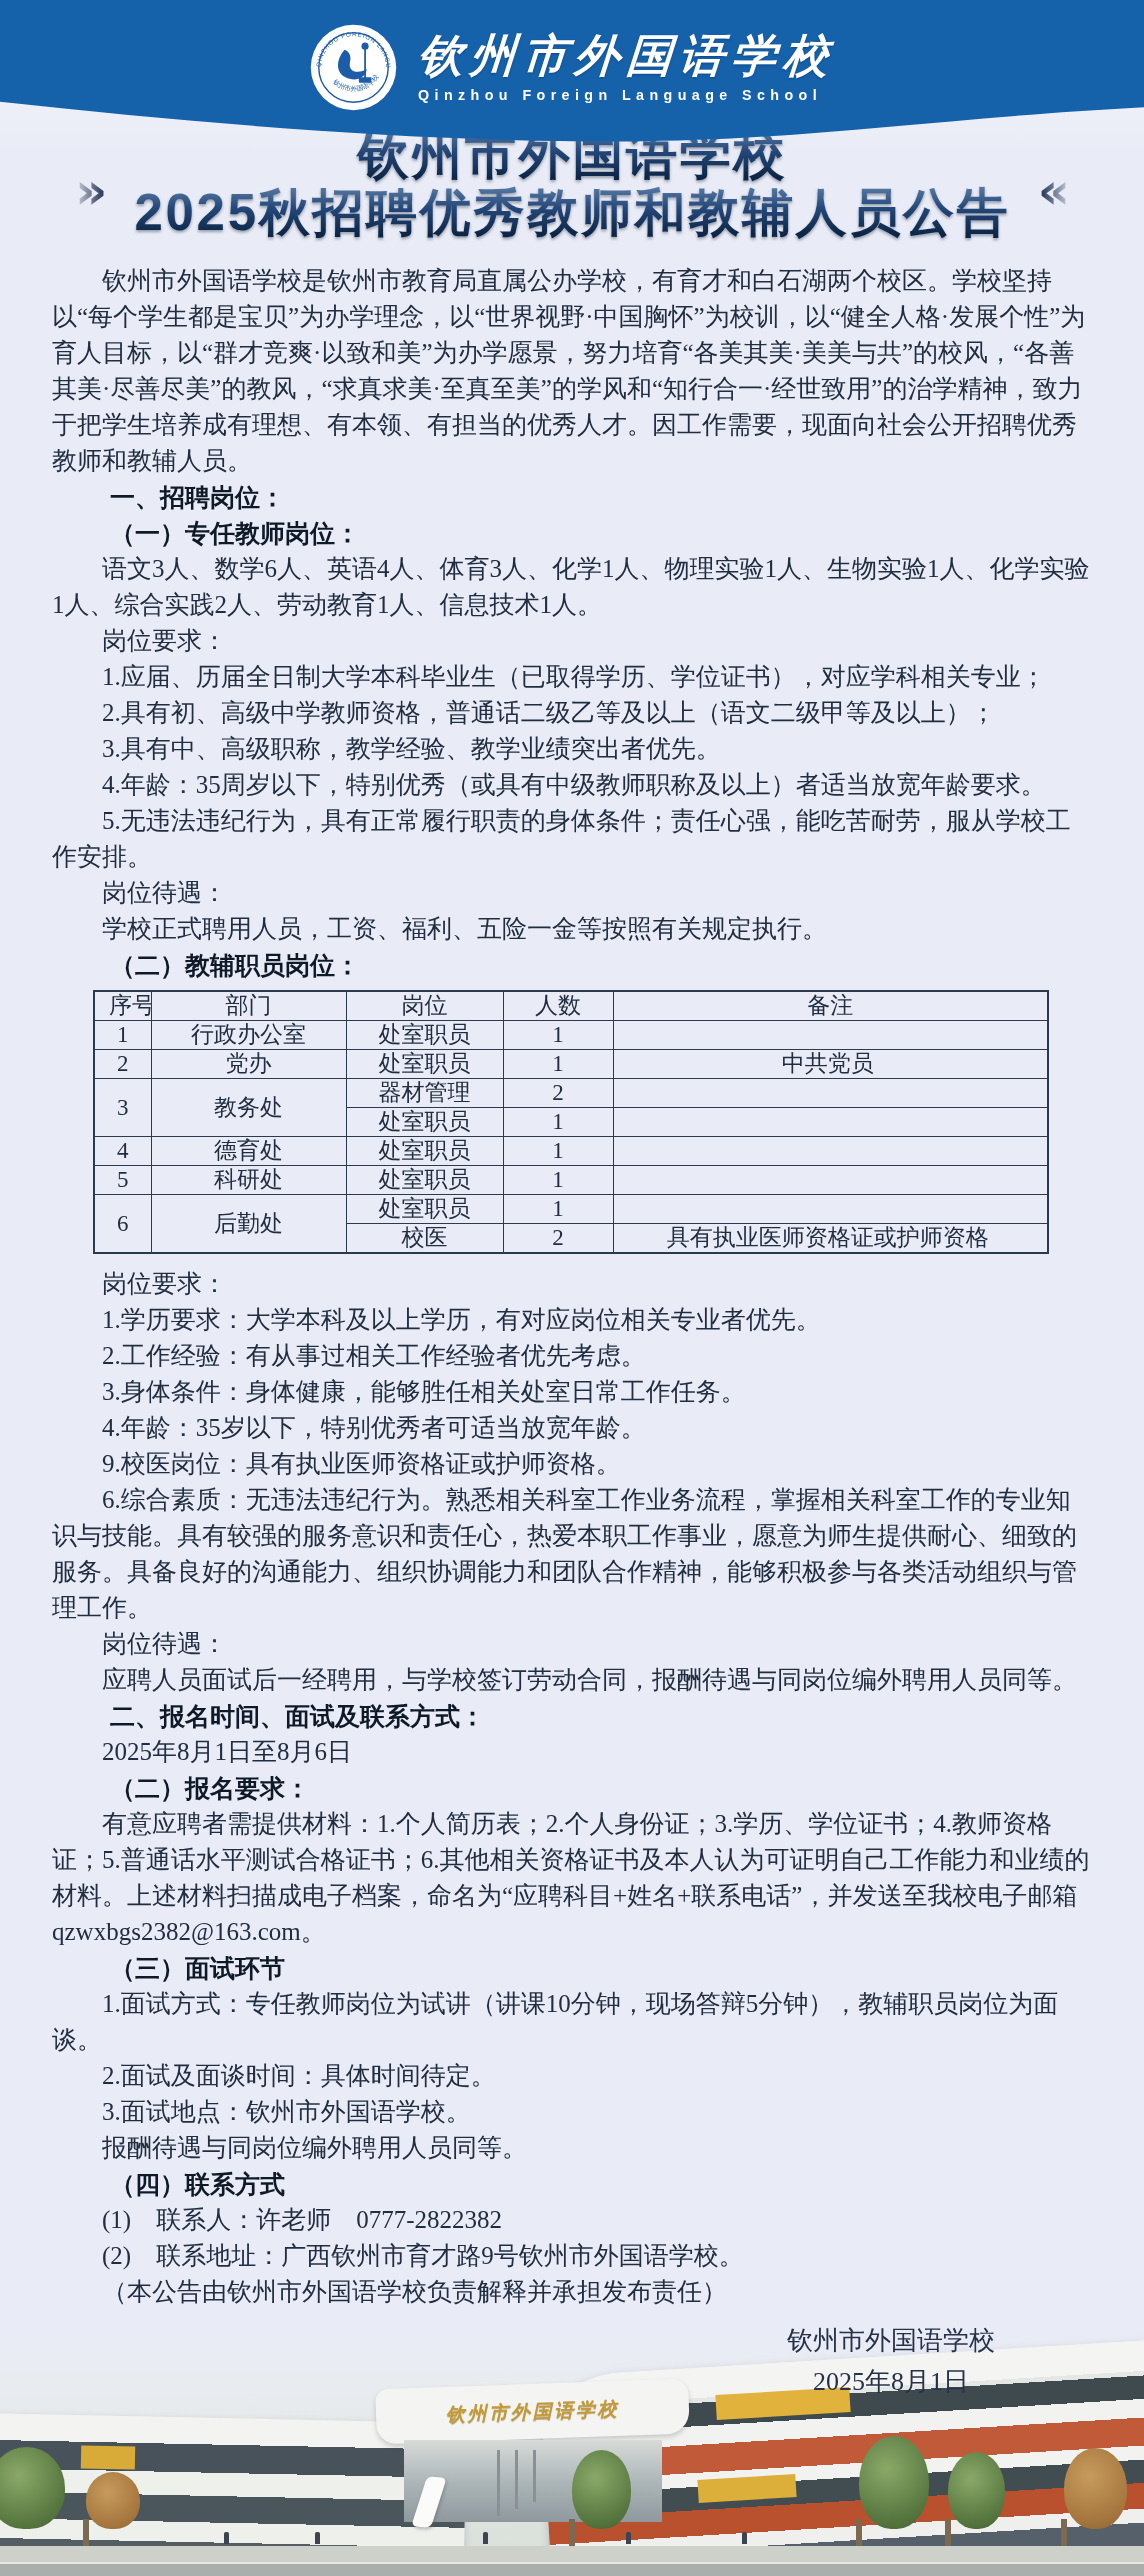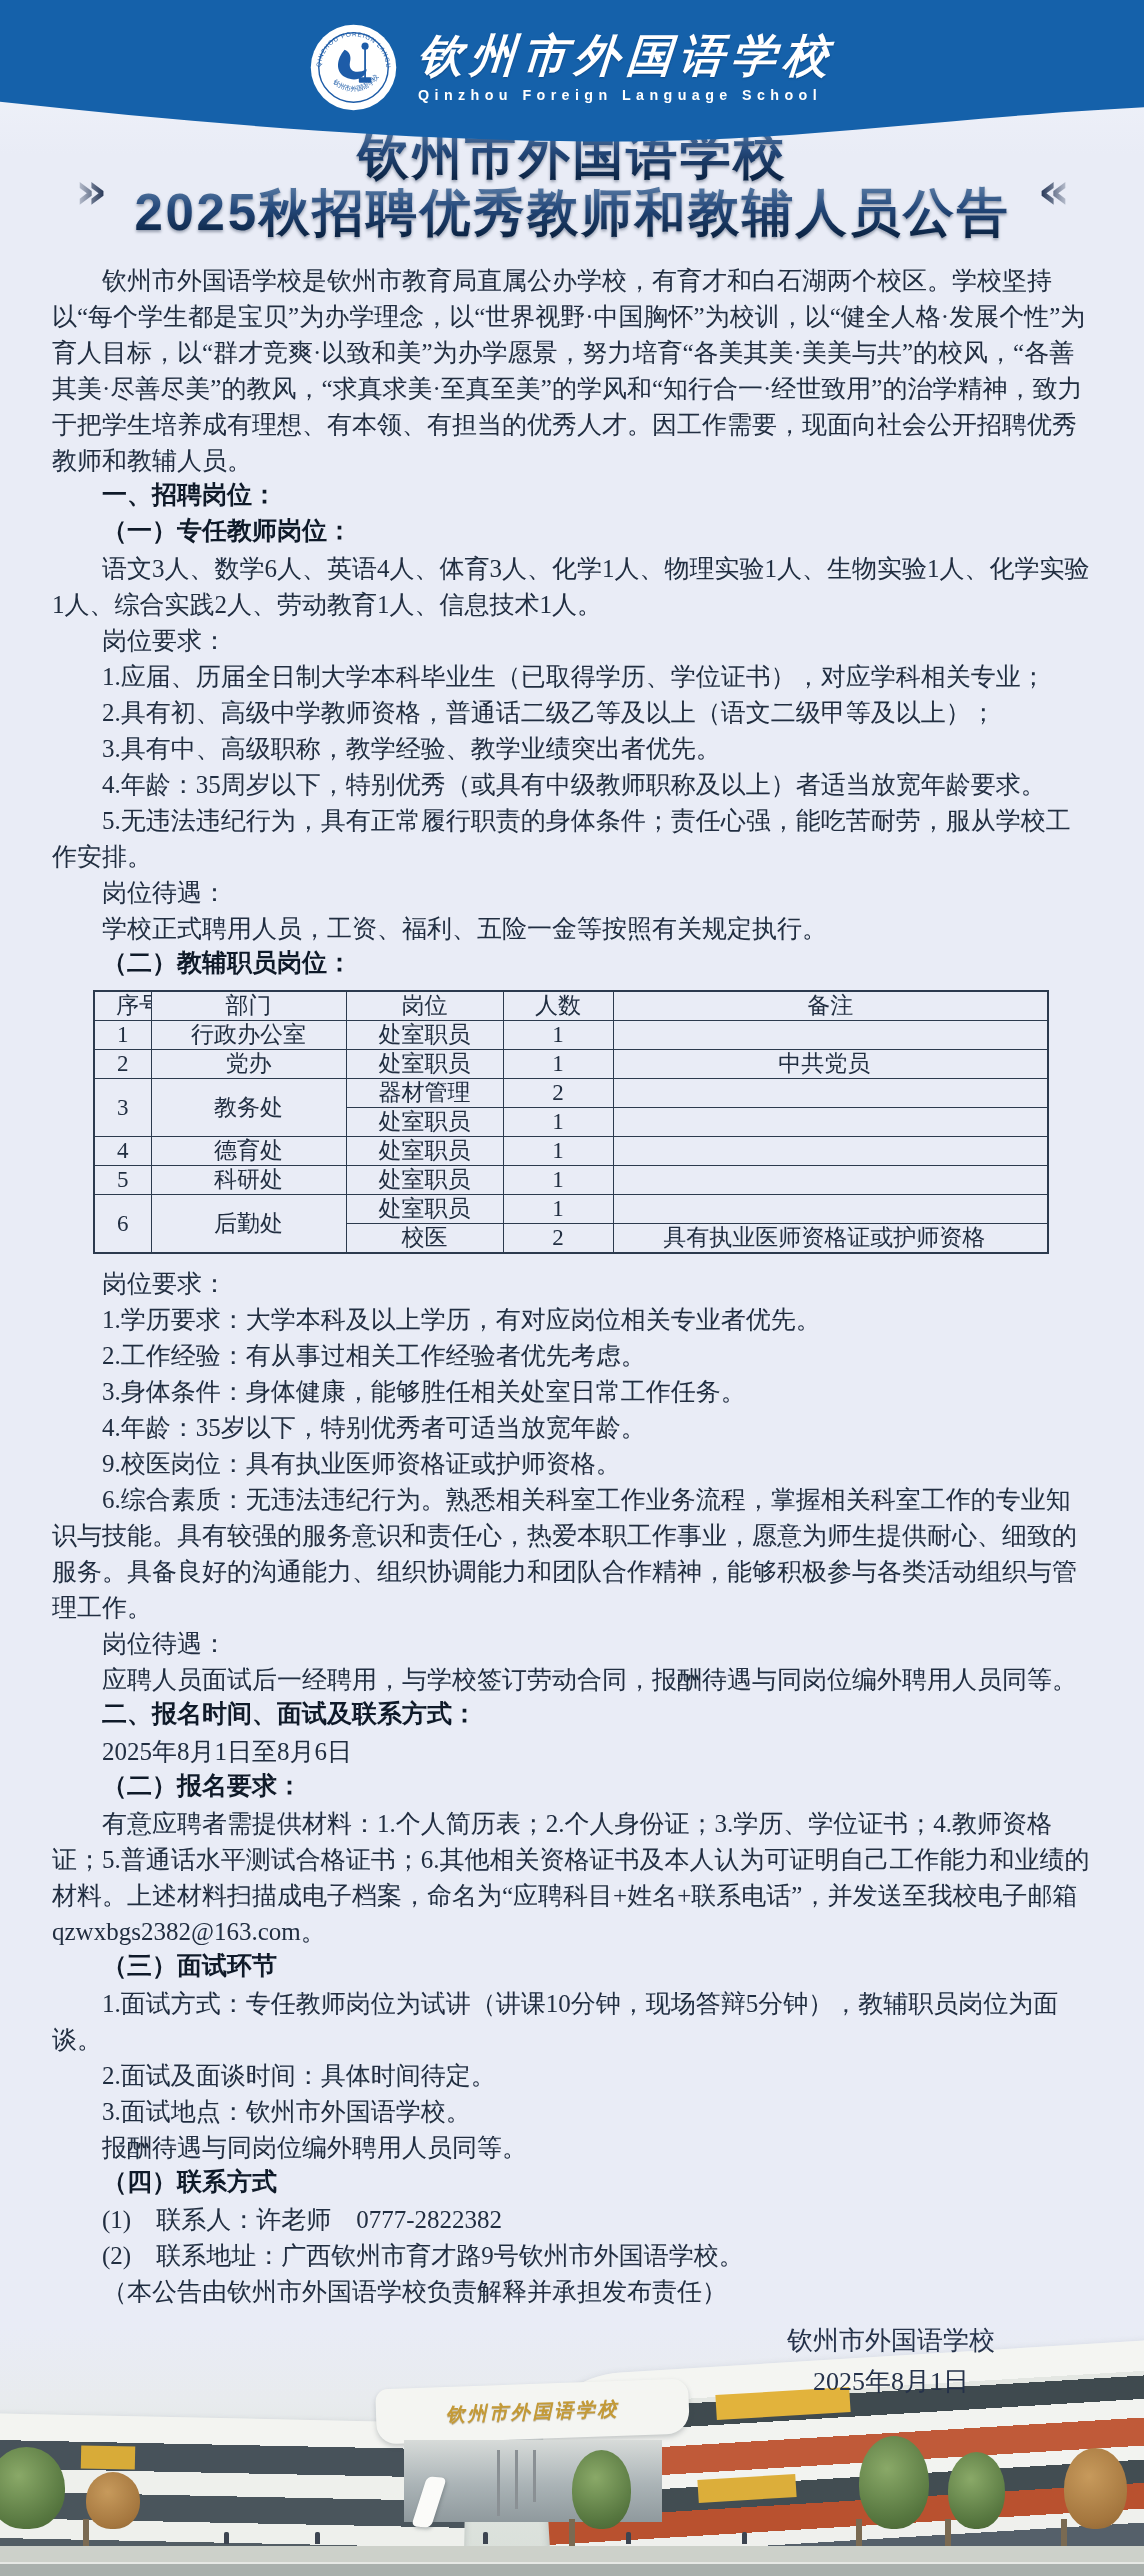--- a/index.html
+++ b/index.html
@@ -29,26 +29,26 @@
               filter:drop-shadow(0 2.7px 1.8px rgba(13,30,55,.38));}
   .deco{position:absolute;top:39px;font-family:"DejaVu Sans",sans-serif;font-weight:700;
         font-size:50px;line-height:50px;color:transparent;-webkit-background-clip:text;background-clip:text;}
   .deco.left{left:75px;background-image:linear-gradient(90deg,rgba(18,36,70,.12),#122446);}
   .deco.right{right:75px;background-image:linear-gradient(90deg,#122446,rgba(18,36,70,.12));}
 
   
   .content{margin-top:21.5px;position:relative;z-index:2;}
   .content p{margin:0;padding:0 52px;text-indent:2em;font-size:25px;line-height:36px;
              color:#212e41;}
-  .content p.hd{font-family:Liberation Mono, monospace;font-weight:700;color:#0f1a29;}
+  .content p.hd{font-family:Liberation Sans, sans-serif;font-weight:700;color:#0f1a29;margin-left:8px;}
 
   
   table{border-collapse:collapse;margin:7.2px 0 12.5px 93px;width:953px;table-layout:fixed;
         font-size:23px;line-height:27px;color:#212e41;background:transparent;}
-  th,td{border:1.4px solid #2c3a4e;height:28px;padding:0 21px;text-align:center;
+  th,td{border:1.4px solid #2c3a4e;height:28px;padding:0 14px;text-align:center;
         font-weight:400;overflow:hidden;white-space:nowrap;}
   table{border:2.2px solid #2c3a4e;}
   td.note{text-align:center;padding-left:9px;}
 
   
   .signature{position:absolute;top:2320px;right:150px;text-align:center;z-index:8;
              font-size:26px;line-height:41px;color:#25324a;}
 
   
   .photo{position:absolute;left:0;top:2327px;width:1145px;height:249px;overflow:hidden;z-index:1;

